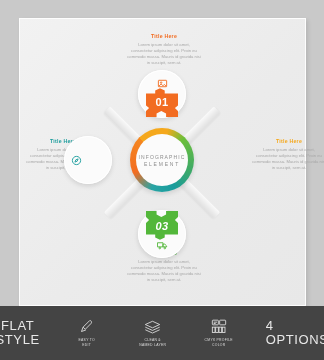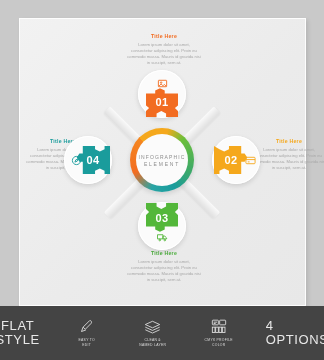--- a/index.html
+++ b/index.html
@@ -163,21 +163,21 @@
   .node {
     position: absolute;
     width: 48px; height: 48px;
     border-radius: 50%;
     background: #fbfbfb;
     box-shadow: 0 2px 5px rgba(0,0,0,.13), 0 0 0 1px #ffffff inset;
     display: flex; align-items: center; justify-content: center;
   }
   .node-top    { left: 91px; top: 0px; }
   .node-right  { left: 165px; top: 66px; }
-  .node-bottom { left: 91px; top: 132px; }
+  .node-bottom { left: 91px; top: 140px; font-style: italic; }
   .node-left   { left: 17px; top: 66px; }
 
   .puzzle {
     position: absolute;
     width: 34px; height: 30px;
     color: #fff;
     display: flex; align-items: center; justify-content: center;
     font-size: 11px; font-weight: bold; letter-spacing: .4px;
   }
   
@@ -266,51 +266,36 @@
       </div>
       <div class="niconwrap ni-top">
         <svg width="11" height="11" viewBox="0 0 24 24" fill="none" stroke="#f26c21" stroke-width="2">
           <rect x="3" y="5" width="18" height="14" rx="1"></rect>
           <circle cx="9" cy="10" r="1.6"></circle>
           <path d="M4 18l5-5 4 4 3-3 4 4"></path>
         </svg>
       </div>
     </div>
 
-    <div class="node node-right">
-      <div class="puzzle pz-left p-right">
-        <span>02</span>
-      </div>
-      <div class="niconwrap ni-right">
-        <svg width="11" height="11" viewBox="0 0 24 24" fill="none" stroke="#f5a81c" stroke-width="2">
-          <rect x="2" y="5" width="20" height="14" rx="2"></rect>
-          <path d="M2 10h20"></path>
-          <path d="M6 15h4"></path>
-        </svg>
-      </div>
-    </div>
 
     <div class="node node-bottom">
       <div class="puzzle pz-up p-bottom">
         <span>03</span>
       </div>
       <div class="niconwrap ni-bottom">
         <svg width="11" height="11" viewBox="0 0 24 24" fill="none" stroke="#53b73a" stroke-width="2">
           <path d="M1 6h12v9H1z"></path>
           <path d="M13 9h4l4 4v2h-8z"></path>
           <circle cx="6" cy="17.5" r="1.8"></circle>
           <circle cx="17" cy="17.5" r="1.8"></circle>
         </svg>
       </div>
     </div>
 
     <div class="node node-left">
-      <div class="puzzle pz-right p-left">
-        <span>04</span>
-      </div>
       <div class="niconwrap ni-left">
         <svg width="11" height="11" viewBox="0 0 24 24" fill="none" stroke="#1a9c9c" stroke-width="2">
           <circle cx="12" cy="12" r="9"></circle>
           <path d="M15.5 8.5l-2 5-5 2 2-5z"></path>
         </svg>
       </div>
     </div>
 
   </div>
 

